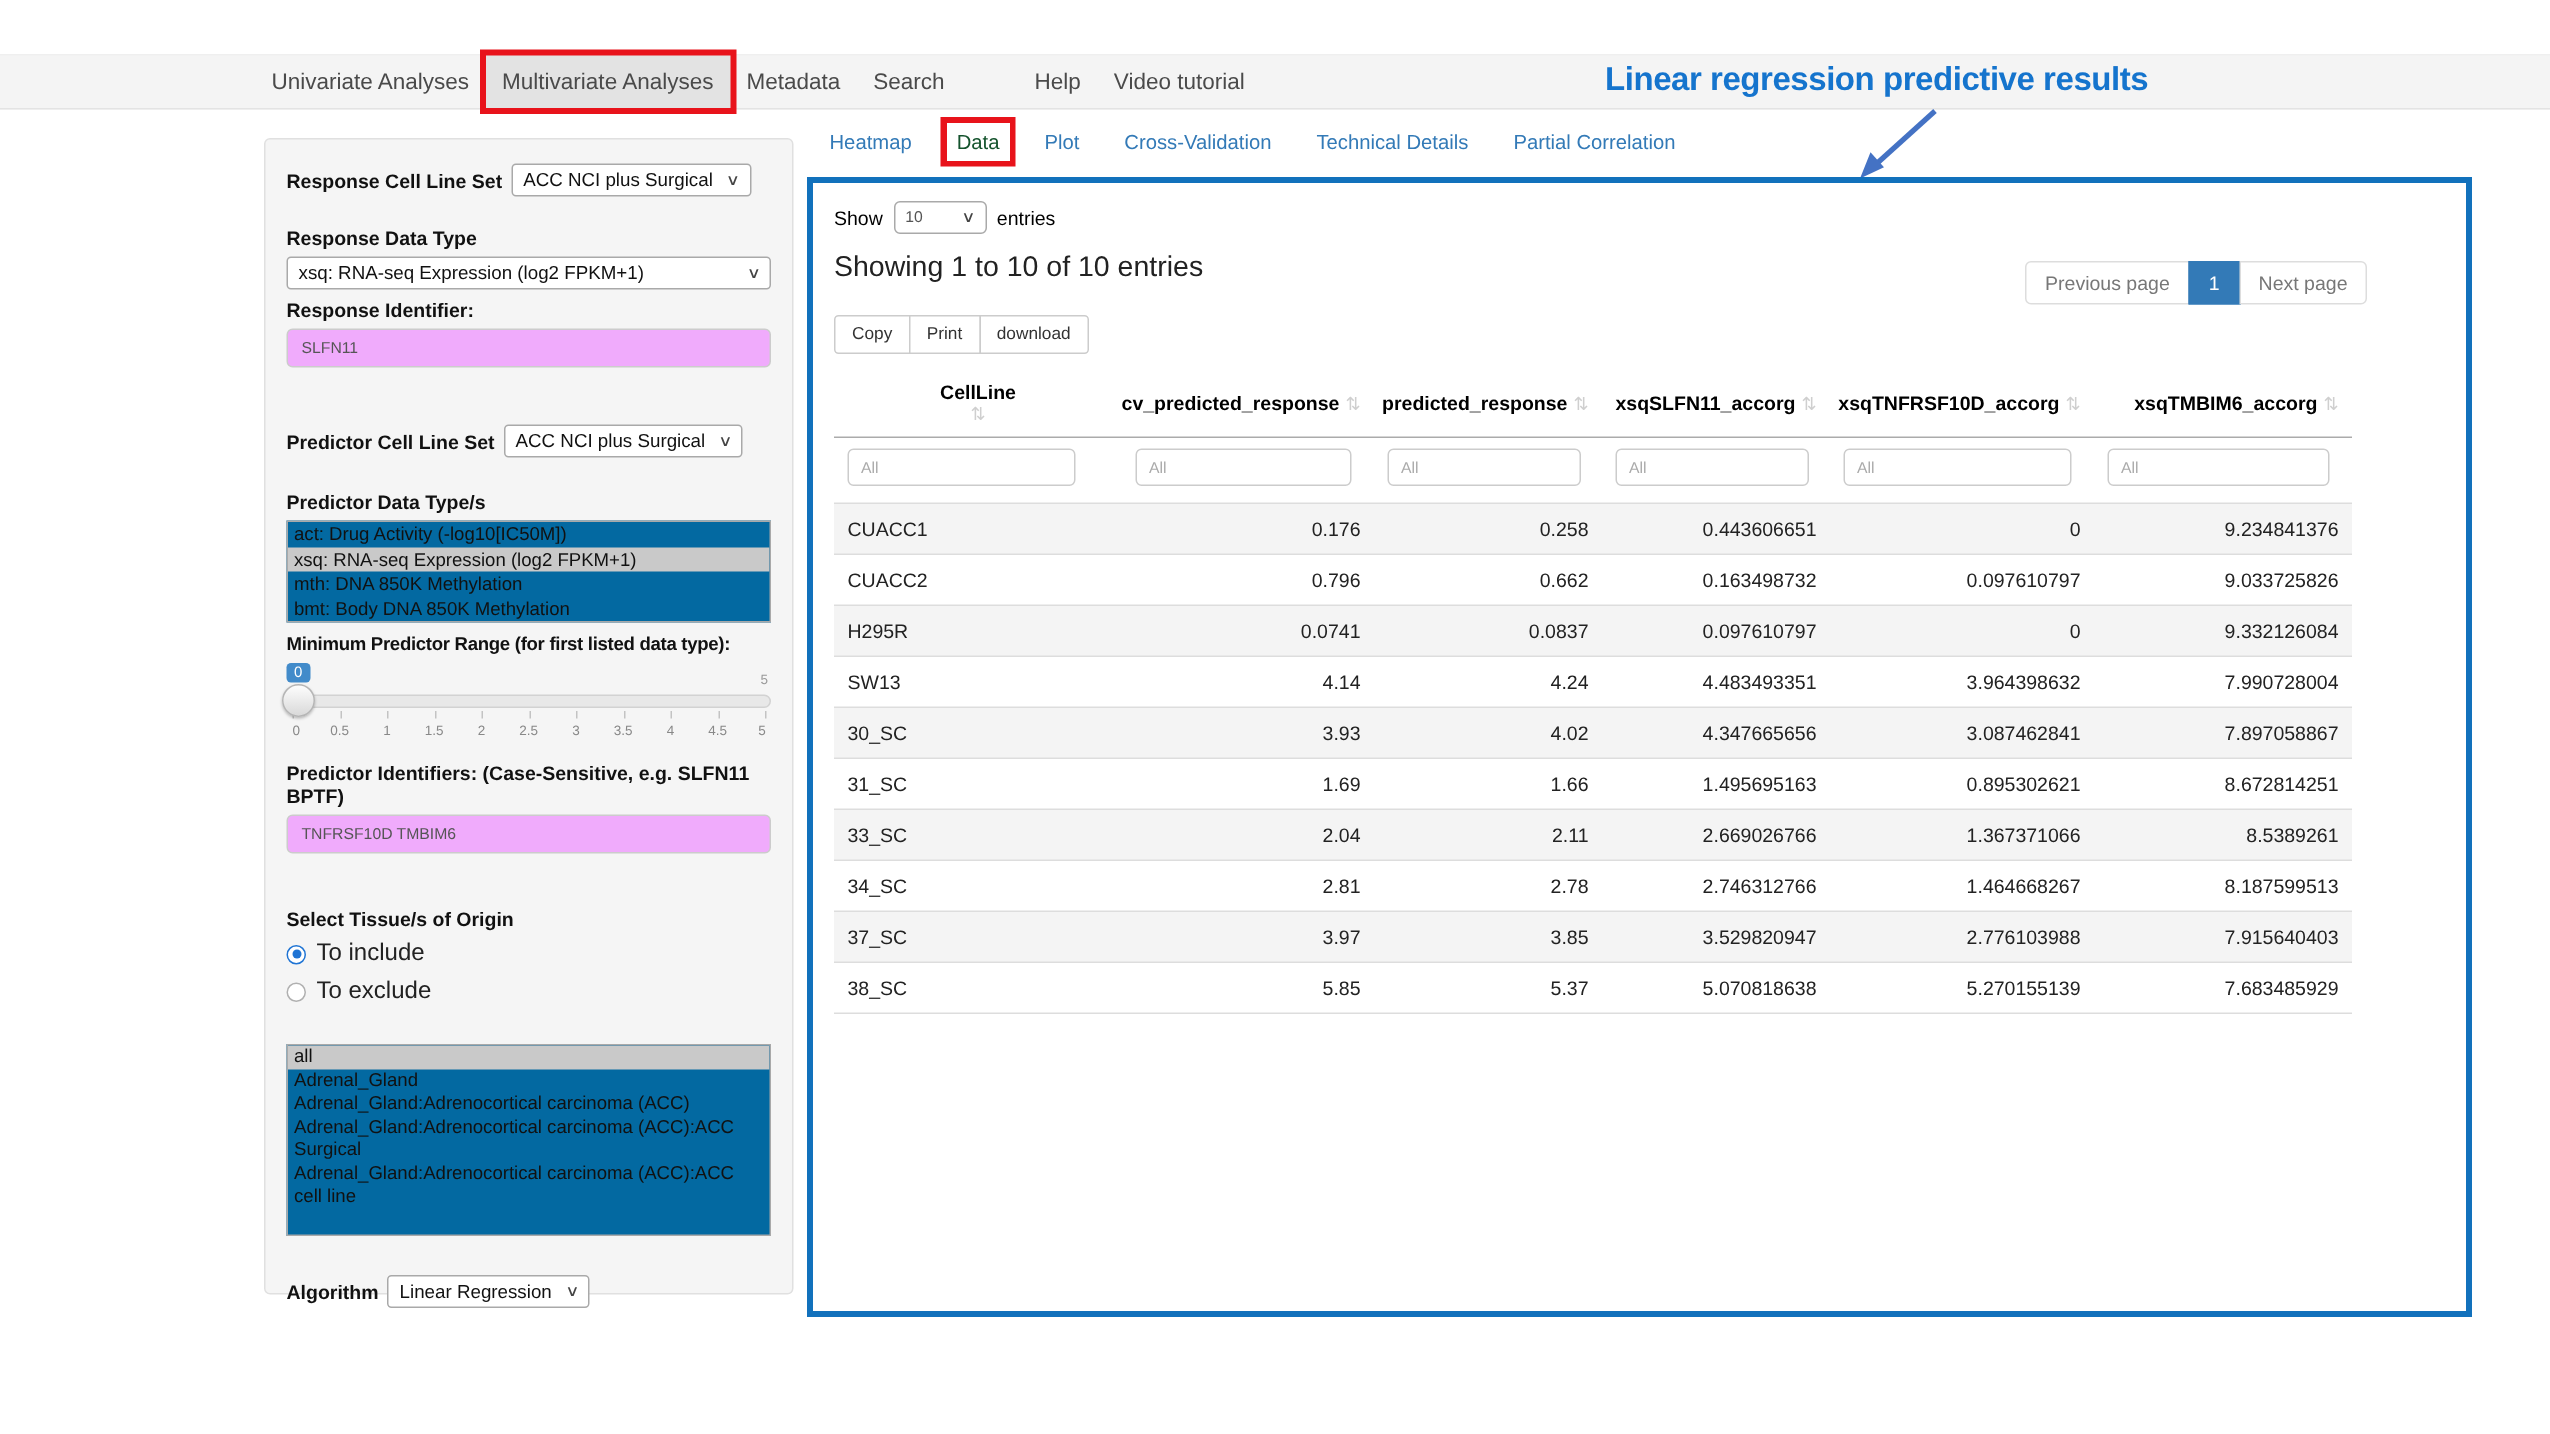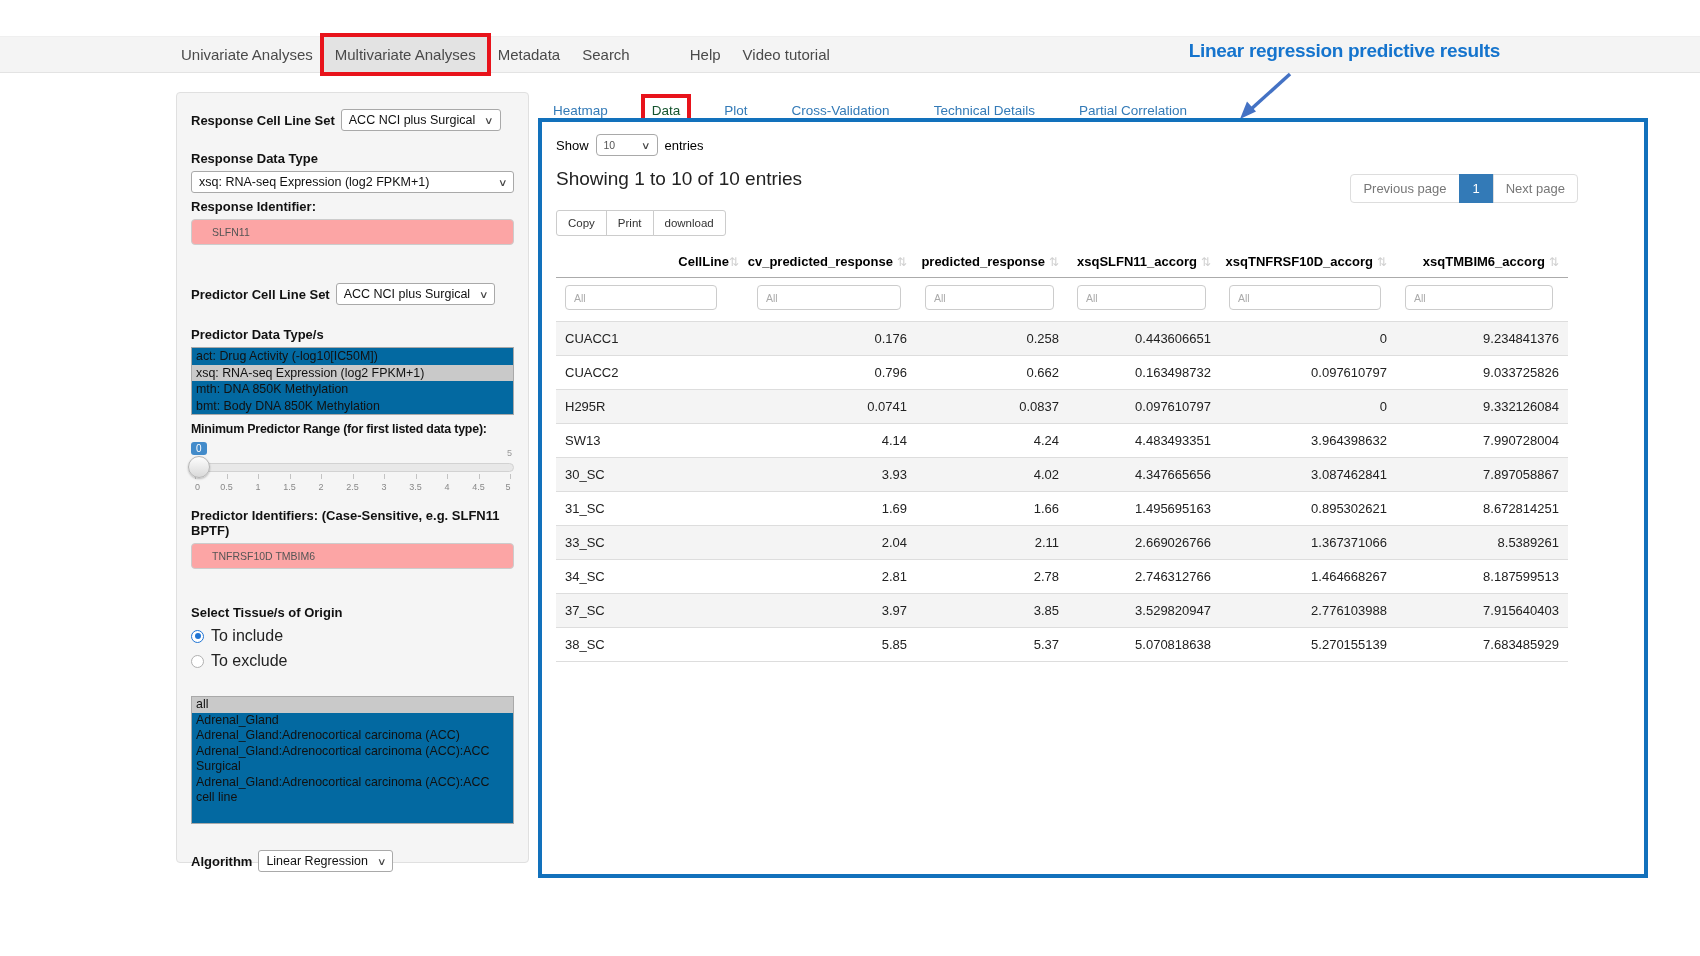--- a/index.html
+++ b/index.html
@@ -10,38 +10,38 @@
   
   .navbar { position:absolute; left:0; top:36px; width:100%; height:37px;
             background:#f4f4f4; border-top:1px solid #efefef; border-bottom:1px solid #e3e3e3;
             display:flex; align-items:center; padding-left:170px; }
   .nav-item { padding:9px 11px; font-size:15px; color:#4a4a4a; white-space:nowrap; cursor:pointer; }
   .nav-item.active { background:#e3e3e3; }
   .red-box { box-shadow:0 0 0 4px #e8131b; }
   .gap-before { margin-left:38px; }
 
   
-  .annotation-title { position:absolute; left:1070px; top:40px; width:430px; text-align:right;
-                      font-size:19px; font-weight:bold; color:#1574cd; letter-spacing:-0.3px; }
+  .annotation-title { position:absolute; left:1070px; top:40px; width:430px; text-align:left;
+                      font-size:22px; font-weight:bold; color:#1574cd; letter-spacing:-0.3px; }
   .annotation-arrow { position:absolute; left:1232px; top:68px; }
 
   
   .sidebar { position:absolute; left:176px; top:92px; width:353px; height:771px;
              background:#f5f5f5; border:1px solid #e0e0e0; border-radius:4px;
              padding:16px 14px; font-size:13px; color:#111; }
   .lbl { font-weight:bold; font-size:13px; margin:0 0 5px; }
   .lbl.small { font-size:12.4px; letter-spacing:-0.2px; }
   .inline-row { display:flex; align-items:center; gap:6px; }
   .fake-select { display:inline-flex; align-items:center; justify-content:space-between;
                  background:#fff; border:1px solid #a9a9a9; border-radius:3px;
                  padding:2px 7px; font-size:12.5px; gap:10px; cursor:pointer; min-height:22px; }
   .fake-select.block { display:flex; width:100%; }
   .chev { font-size:10px; color:#444; transform:scaleX(1.3); }
-  .text-input { display:block; width:100%; height:26px; line-height:24px; background:#fca5a5;
-                border:1px solid #ccc; border-radius:4px; padding:0 20px; font-size:10.5px; color:#555; }
+  .text-input { display:block; width:100%; height:26px; line-height:24px; background:#f0abfc;
+                border:1px solid #ccc; border-radius:4px; padding:0 9px; font-size:10.5px; color:#555; }
   .listbox { background:#0369a1; border:1px solid #a9a9a9; width:100%; overflow:hidden; }
   .listbox .opt { padding:0 4px; font-size:12.4px; line-height:16.5px; cursor:pointer; }
   .listbox .opt.selected { background:#c9c9c9; }
   .listbox.tall .opt { line-height:15.5px; }
 
   
   .slider { position:relative; height:58px; margin:6px 0 2px; }
   .slider .badge { position:absolute; left:0; top:0; background:#428bca; color:#fff;
                    font-size:10px; padding:1px 5px; border-radius:3px; z-index:2; }
   .slider .max-label { position:absolute; right:2px; top:6px; font-size:9px; color:#999; }
@@ -55,21 +55,21 @@
   .slider .tick-label { position:absolute; top:8px; font-size:9px; color:#888; transform:translateX(-50%); }
 
   
   .radio-row { display:flex; align-items:center; gap:7px; margin:7px 0; font-size:16px; color:#222; cursor:pointer; }
   .radio { position:relative; width:13px; height:13px; border-radius:50%; border:1px solid #b0b0b0; background:#fff; }
   .radio.on { border-color:#1f74d4; }
   .radio.on::after { content:""; position:absolute; left:2.5px; top:2.5px; width:6px; height:6px;
                      border-radius:50%; background:#1f74d4; }
 
   
-  .tabs { position:absolute; left:546px; top:94px; height:32px; display:flex; gap:30px;
+  .tabs { position:absolute; left:546px; top:78px; height:32px; display:flex; gap:16px;
           align-items:center; font-size:13.5px; }
   .tab { color:#337ab7; padding:5px 7px; cursor:pointer; white-space:nowrap; }
   .tab.active { color:#14532d; }
 
   
   .panel { position:absolute; left:538px; top:118px; width:1110px; height:760px;
            border:4px solid #1271bc; background:#fff; padding:10px 14px; }
   .show-row { display:flex; align-items:center; gap:7px; font-size:13px; margin:2px 0 12px; }
   .show-select { width:62px; justify-content:space-between; font-size:10.5px; color:#555; border-radius:4px; }
   .showing { font-size:19px; color:#222; margin-bottom:4px; }
@@ -80,21 +80,21 @@
   .page-num { border:1px solid #337ab7; background:#337ab7; color:#fff; padding:6px 13px; margin-left:-1px; cursor:pointer; }
   .btn-group { display:inline-flex; margin:16px 0 10px; }
   .btn { border:1px solid #ccc; background:#fff; color:#333; font-size:11.5px; padding:6px 11px; cursor:pointer; }
   .btn:first-child { border-radius:3px 0 0 3px; }
   .btn:last-child { border-radius:0 3px 3px 0; }
   .btn + .btn { margin-left:-1px; }
 
   table.data { width:1012px; border-collapse:collapse; table-layout:fixed; font-size:13px; }
   table.data th { padding:8px 9px; border-bottom:1px solid #ababab; font-size:13px; }
   .th-flex { display:flex; align-items:center; }
-  .th-flex.left { justify-content:flex-end; }
+  .th-flex.left { justify-content:flex-end;flex-direction:column; }
   .th-flex.right { justify-content:flex-end; gap:4px; }
   .sort-icon { color:#cfcfcf; font-size:12px; font-weight:normal; }
   tr.filter-row td { padding:7px 9px 11px; border-bottom:1px solid #ddd; }
   .filter-input { width:152px; max-width:96%; height:25px; border:1px solid #ccc; border-radius:4px;
                   padding:0 8px; font-size:10.5px; color:#555; background:#fff; }
   .filter-input::placeholder { color:#aaa; }
   .filter-cell.num { text-align:left; }
   tbody td { padding:9px 9px; border-top:1px solid #ddd; color:#222; }
   tbody tr:nth-child(odd) { background:#f4f4f4; }
   tbody tr:last-child { border-bottom:1px solid #ddd; }

